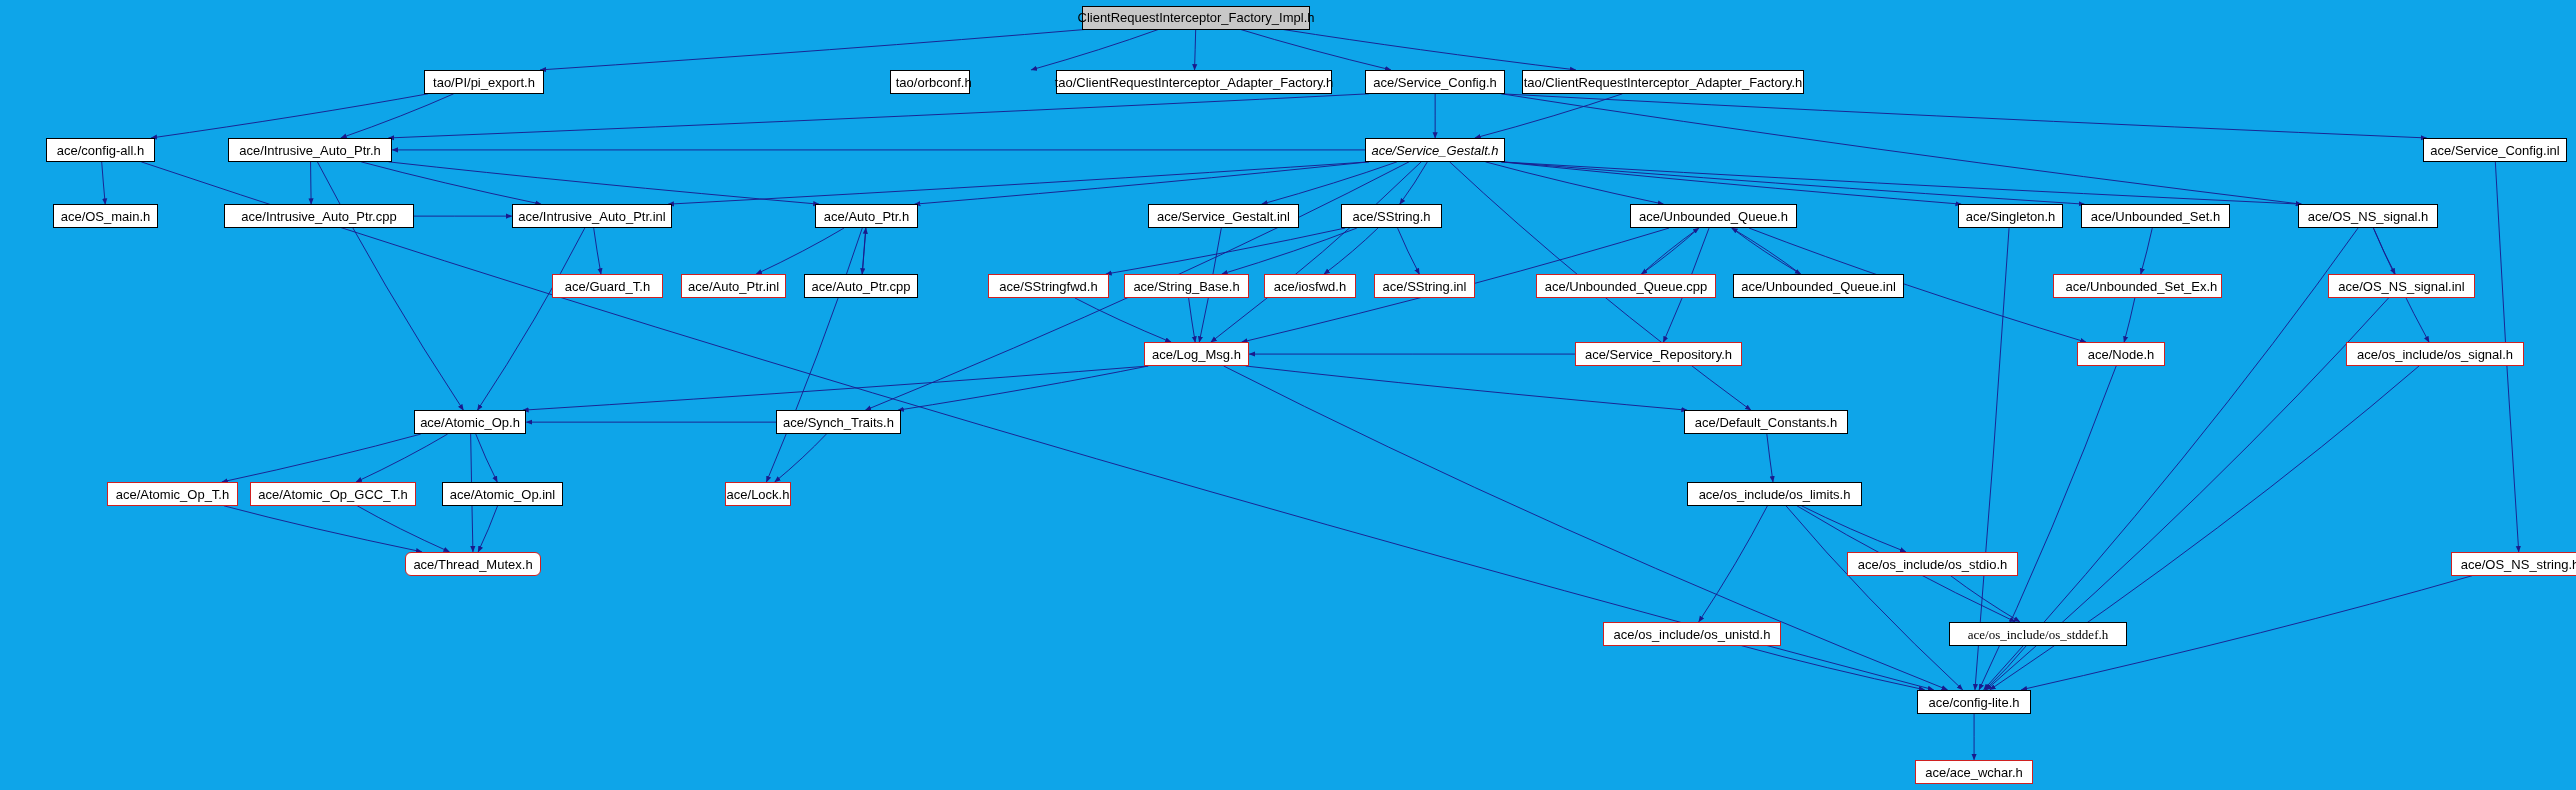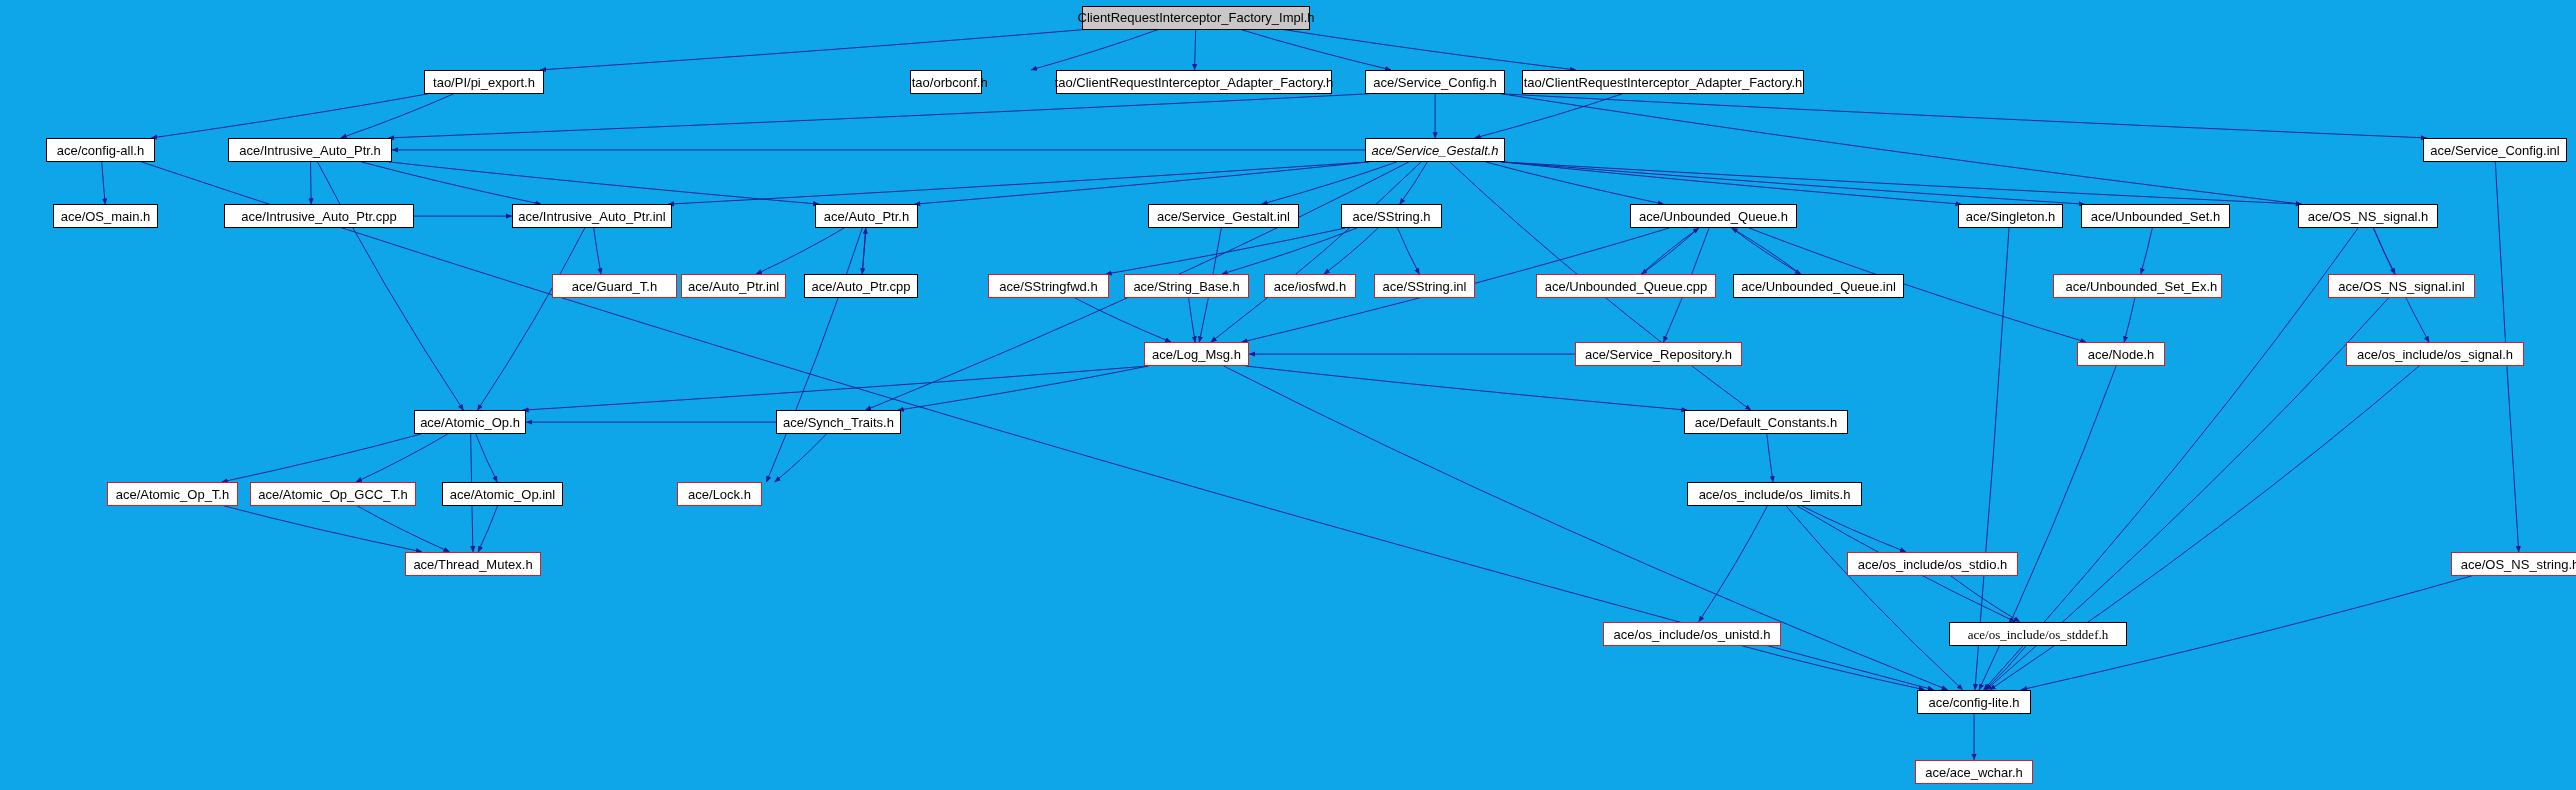--- a/index.html
+++ b/index.html
@@ -142,21 +142,21 @@
       <path d="M 2300.4973544973545 398 Q 2234.9396825396825 574 2151.5026455026455 750" fill="none" stroke="#1a1a8c" stroke-width="1" marker-end="url(#arrow)"></path>
       <path d="M 1327.4866666666667 248 Q 1316.9384 310 1303.5133333333333 372" fill="none" stroke="#1a1a8c" stroke-width="1" marker-end="url(#arrow)"></path>
       <path d="M 1168.2837837837837 324 Q 1214.234054054054 348 1272.7162162162163 372" fill="none" stroke="#1a1a8c" stroke-width="1" marker-end="url(#arrow)"></path>
     </svg>
 <div class="node root" style="left: 1082px; top: 5.5px; width: 228px;">
       <span>ClientRequestInterceptor_Factory_Impl.h</span>
     </div>
     <div class="node" style="left: 424px; top: 70px; width: 120px;">
       <span>tao/PI/pi_export.h</span>
     </div>
-    <div class="node" style="left: 910px; top: 70px; width: 72px; padding-left: 11px;">
+    <div class="node" style="left: 890px; top: 70px; width: 80px; padding-left: 11px;">
       <span>tao/orbconf.h</span>
     </div>
     <div class="node" style="left: 1056px; top: 70px; width: 276px;">
       <span>tao/ClientRequestInterceptor_Adapter_Factory.h</span>
     </div>
     <div class="node" style="left: 1365px; top: 70px; width: 140px;">
       <span>ace/Service_Config.h</span>
     </div>
     <div class="node" style="left: 1522px; top: 70px; width: 282px;">
       <span>tao/ClientRequestInterceptor_Adapter_Factory.h</span>
@@ -196,21 +196,21 @@
     </div>
     <div class="node" style="left: 1958px; top: 204px; width: 105px;">
       <span>ace/Singleton.h</span>
     </div>
     <div class="node" style="left: 2081px; top: 204px; width: 149px;">
       <span>ace/Unbounded_Set.h</span>
     </div>
     <div class="node" style="left: 2298px; top: 204px; width: 140px;">
       <span>ace/OS_NS_signal.h</span>
     </div>
-    <div class="node red" style="left: 552px; top: 274px; width: 125px;">
+    <div class="node red" style="left: 552px; top: 274px; width: 111px;">
       <span>ace/Guard_T.h</span>
     </div>
     <div class="node red" style="left: 681px; top: 274px; width: 105px;">
       <span>ace/Auto_Ptr.inl</span>
     </div>
     <div class="node" style="left: 804px; top: 274px; width: 114px;">
       <span>ace/Auto_Ptr.cpp</span>
     </div>
     <div class="node red" style="left: 988px; top: 274px; width: 121px;">
       <span>ace/SStringfwd.h</span>
@@ -259,33 +259,33 @@
     </div>
     <div class="node red" style="left: 107px; top: 482px; width: 131px;">
       <span>ace/Atomic_Op_T.h</span>
     </div>
     <div class="node red" style="left: 250px; top: 482px; width: 166px;">
       <span>ace/Atomic_Op_GCC_T.h</span>
     </div>
     <div class="node" style="left: 442px; top: 482px; width: 121px;">
       <span>ace/Atomic_Op.inl</span>
     </div>
-    <div class="node red" style="left: 677px; top: 482px; width: 85px;">
+    <div class="node red" style="left: 725px; top: 482px; width: 66px;">
       <span>ace/Lock.h</span>
     </div>
     <div class="node" style="left: 1687px; top: 482px; width: 175px;">
       <span>ace/os_include/os_limits.h</span>
     </div>
     <div class="node red" style="left: 2451px; top: 552px; width: 138px;">
       <span>ace/OS_NS_string.h</span>
     </div>
     <div class="node red" style="left: 1847px; top: 552px; width: 171px;">
       <span>ace/os_include/os_stdio.h</span>
     </div>
-    <div class="node red" style="left: 405px; top: 552px; width: 136px;">
+    <div class="node red" style="left: 405px; top: 552px; width: 136px; border-radius: 6px;">
       <span>ace/Thread_Mutex.h</span>
     </div>
     <div class="node red" style="left: 1603px; top: 622px; width: 178px;">
       <span>ace/os_include/os_unistd.h</span>
     </div>
     <div class="node" style="left: 1949px; top: 622px; width: 178px; font-family: Liberation Serif, serif;">
       <span>ace/os_include/os_stddef.h</span>
     </div>
     <div class="node" style="left: 1917px; top: 690px; width: 114px;">
       <span>ace/config-lite.h</span>

